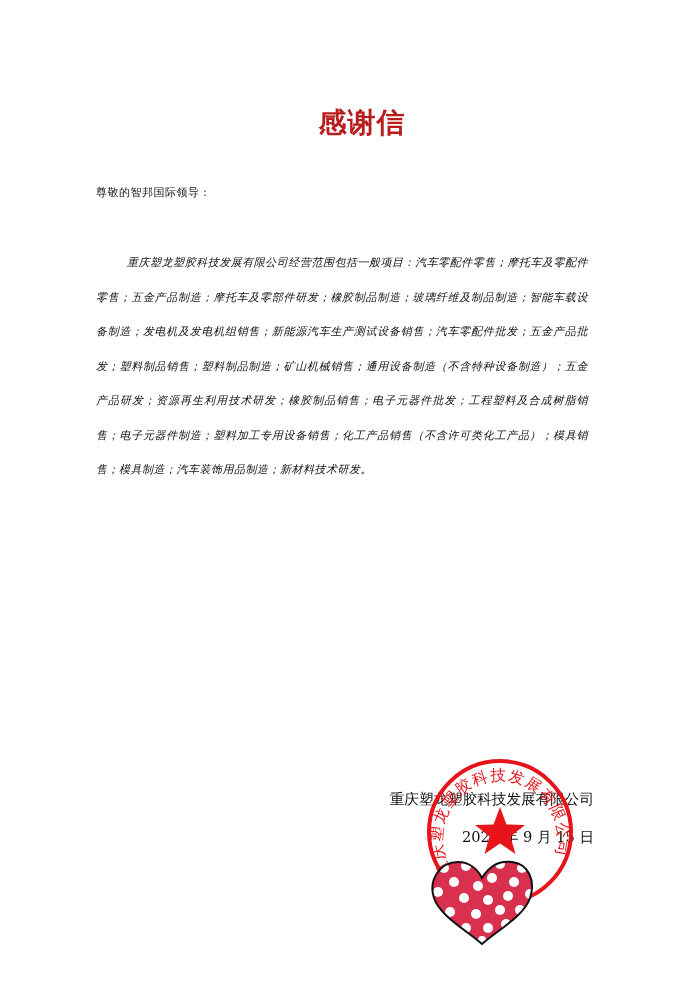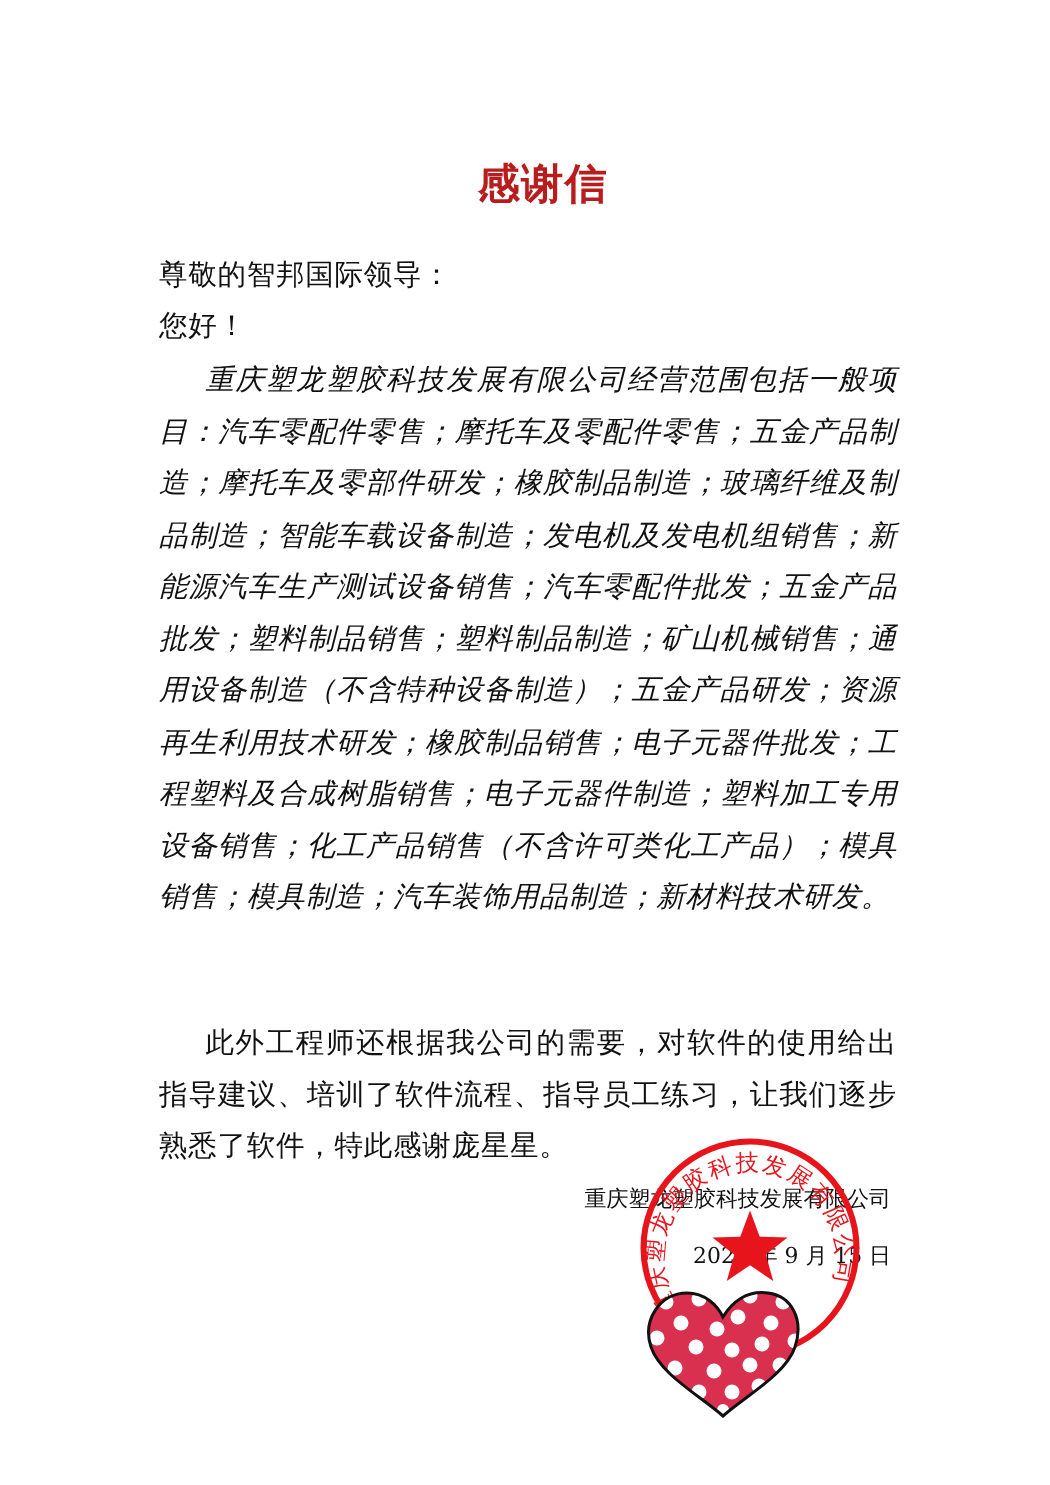--- a/index.html
+++ b/index.html
@@ -2,22 +2,22 @@
 <html><head>
 <meta charset="utf-8">
 <style>
   html, body { margin: 0; padding: 0; background: #ffffff; }
   body { width: 700px; height: 990px; position: relative; overflow: hidden;
          font-family: "DejaVu Serif", "Liberation Serif", serif; color: #111; }
   .page { position: absolute; left: 0; top: 0; width: 700px; height: 990px; }
   .title { position: absolute; left: 12px; width: 700px; top: 104px; text-align: center;
            font-family: "DejaVu Sans", "Liberation Sans", sans-serif; font-weight: bold;
            font-size: 28px; letter-spacing: 1px; color: #b91c1c; }
-  .para { position: absolute; left: 106px; width: 492px; font-size: 19px;
-          line-height: 34.5px; text-align: justify; letter-spacing: 0.5px; }
+  .para { position: absolute; left: 96px; width: 492px; font-size: 11px;
+          line-height: 34.5px; text-align: justify; letter-spacing: 0.5px; margin-top: 10px; }
   .para p { margin: 0; }
   .indent { text-indent: 31px; }
   .greeting { top: 166px; }
   .hello { top: 200px; }
   .body1 { top: 236px; font-style: italic; }
   .body2 { top: 540px; }
   .body3 { top: 678px; }
   .sig { position: absolute; right: 106px; font-size: 14.6px; text-align: right; z-index: 1; }
   .sig-company { top: 790px; }
   .sig-date { top: 828px; }
@@ -26,29 +26,23 @@
 </style>
 </head>
 <body>
 
 <div class="page">
   <div class="title">感谢信</div>
 
   <div class="para greeting">
     <p>尊敬的智邦国际领导：</p>
   </div>
-  <div class="para hello">
-    <p>您好！</p>
-  </div>
 
   <div class="para body1">
     <p class="indent">重庆塑龙塑胶科技发展有限公司经营范围包括一般项目：汽车零配件零售；摩托车及零配件零售；五金产品制造；摩托车及零部件研发；橡胶制品制造；玻璃纤维及制品制造；智能车载设备制造；发电机及发电机组销售；新能源汽车生产测试设备销售；汽车零配件批发；五金产品批发；塑料制品销售；塑料制品制造；矿山机械销售；通用设备制造（不含特种设备制造）；五金产品研发；资源再生利用技术研发；橡胶制品销售；电子元器件批发；工程塑料及合成树脂销售；电子元器件制造；塑料加工专用设备销售；化工产品销售（不含许可类化工产品）；模具销售；模具制造；汽车装饰用品制造；新材料技术研发。</p>
-  </div>
-  <div class="para body3">
-    <p class="indent">此外工程师还根据我公司的需要，对软件的使用给出指导建议、培训了软件流程、指导员工练习，让我们逐步熟悉了软件，特此感谢庞星星。</p>
   </div>
 
   <div class="sig sig-company">重庆塑龙塑胶科技发展有限公司</div>
   <div class="sig sig-date">2022 年 9 月 15 日</div>
 
   <svg class="seal" viewBox="0 0 150 150">
     <defs>
       <path id="sealArc" d="M 30 118 A 58 58 0 1 1 120 118"></path>
     </defs>
     <circle cx="75" cy="75" r="71" fill="none" stroke="#e8141c" stroke-width="4"></circle>

